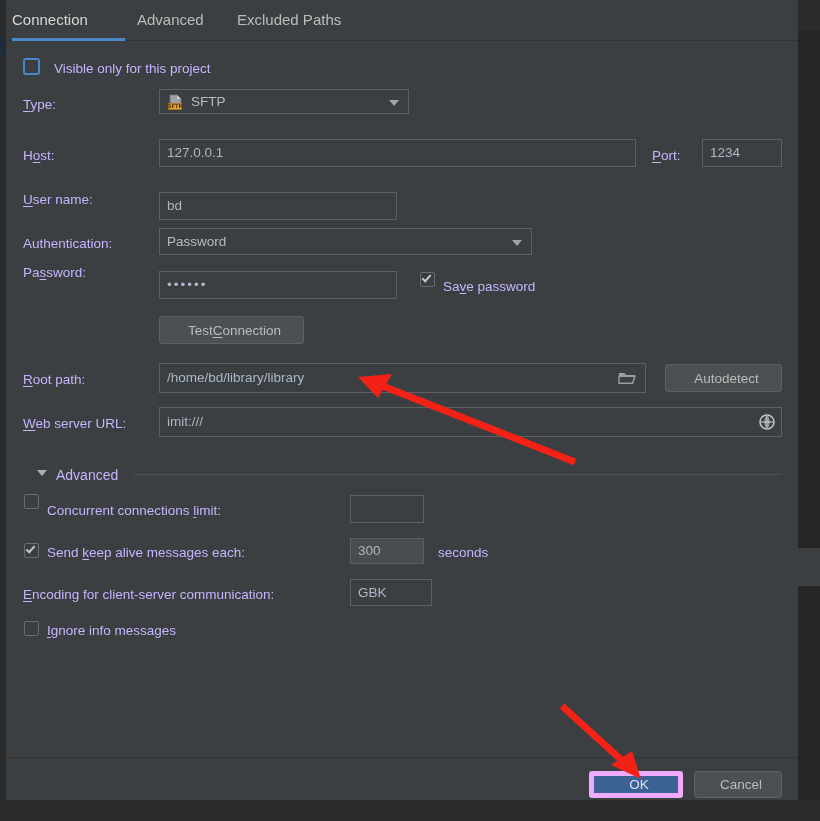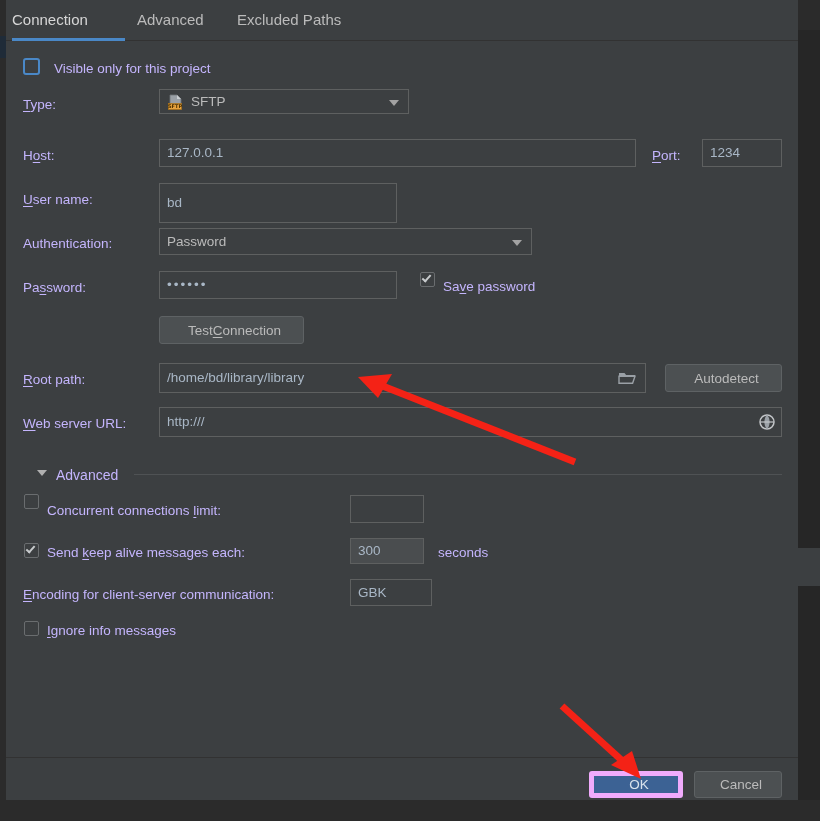--- a/index.html
+++ b/index.html
@@ -267,29 +267,29 @@
     </div>
     <div class="field" style="left:153px; top:139px; width:477px; height:28px;">127.0.0.1</div>
     <div class="lbl" style="left:646px; top:147px;">
       <span class="mn">P</span><span>ort:</span>
     </div>
     <div class="field" style="left:696px; top:139px; width:80px; height:28px;">1234</div>
 
     <div class="lbl" style="left:17px; top:191px;">
       <span class="mn">U</span><span>ser name:</span>
     </div>
-    <div class="field" style="left:153px; top:183px; width:238px; height:40px;">bd</div>
+    <div class="field" style="left:153px; top:192px; width:238px; height:28px;">bd</div>
 
     <div class="lbl" style="left:17px; top:235px;">Authentication:</div>
     <div class="combo" style="left:153px; top:228px; width:373px; height:27px;">
       <span>Password</span>
       <span class="arrow"></span>
     </div>
 
-    <div class="lbl" style="left:17px; top:279px;">
+    <div class="lbl" style="left:17px; top:264px;">
       Pa<span class="mn">s</span><span>sword:</span>
     </div>
     <div class="field" style="left:153px; top:271px; width:238px; height:28px; letter-spacing:2px;">••••••</div>
     <div class="cb" style="left:414px; top:272px;">
       <span class="tick"></span>
     </div>
     <div class="lbl" style="left:437px; top:278px;">
       Sa<span class="mn">v</span><span>e password</span>
     </div>
 
@@ -303,21 +303,21 @@
     <div class="field" style="left:153px; top:363px; width:487px; height:30px;">/home/bd/library/library</div>
     <svg style="position:absolute; left:612px; top:370px; width:18px; height:16px;" viewBox="0 0 18 16">
       <path d="M1 3 h5.5 l1.6 2 H17 v1.5 H1 z" fill="#9aa0a6"></path>
       <path d="M1 6.2 h16 l-2.4 7 H1 z" fill="none" stroke="#9aa0a6" stroke-width="1.4"></path>
     </svg>
     <div class="btn" style="left:659px; top:364px; width:117px; height:28px;">Autodetect</div>
 
     <div class="lbl" style="left:17px; top:415px;">
       <span class="mn">W</span><span>eb server URL:</span>
     </div>
-    <div class="field" style="left:153px; top:407px; width:623px; height:30px;">http:///</div>
+    <div class="field" style="left:153px; top:407px; width:623px; height:30px;">imit:///</div>
     <svg style="position:absolute; left:752px; top:413px; width:18px; height:18px;" viewBox="0 0 18 18">
       <circle cx="9" cy="9" r="7" fill="none" stroke="#c2c5c8" stroke-width="1.5"></circle>
       <path d="M9 2 C5.5 5 5.5 13 9 16 C12.5 13 12.5 5 9 2 Z" fill="#9aa0a6"></path>
       <path d="M2.3 9 H15.7" stroke="#c2c5c8" stroke-width="1.2"></path>
     </svg>
 
     <div class="adv-triangle" style="left:31px; top:470px;"></div>
     <div class="lbl" style="left:50px; top:466px; font-size:14px;">Advanced</div>
     <div class="adv-line" style="left:128px; top:474px; width:648px;"></div>
 

